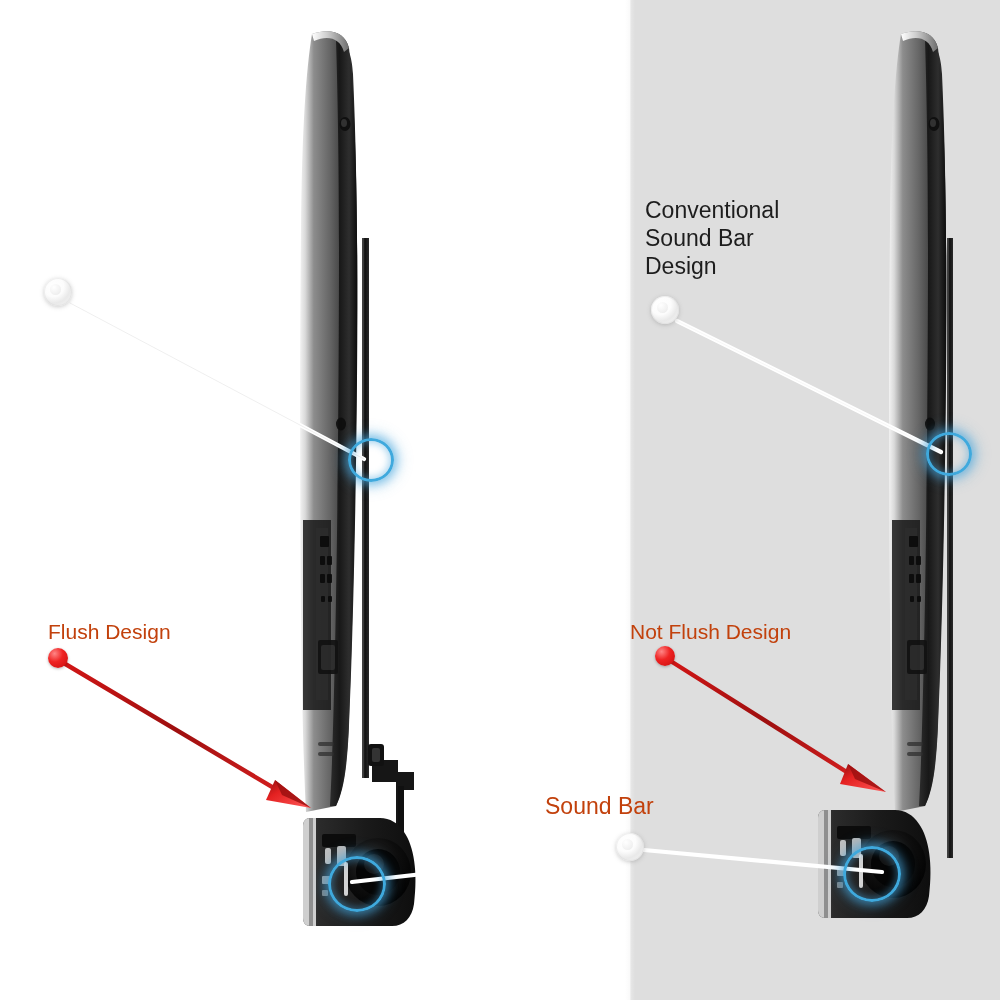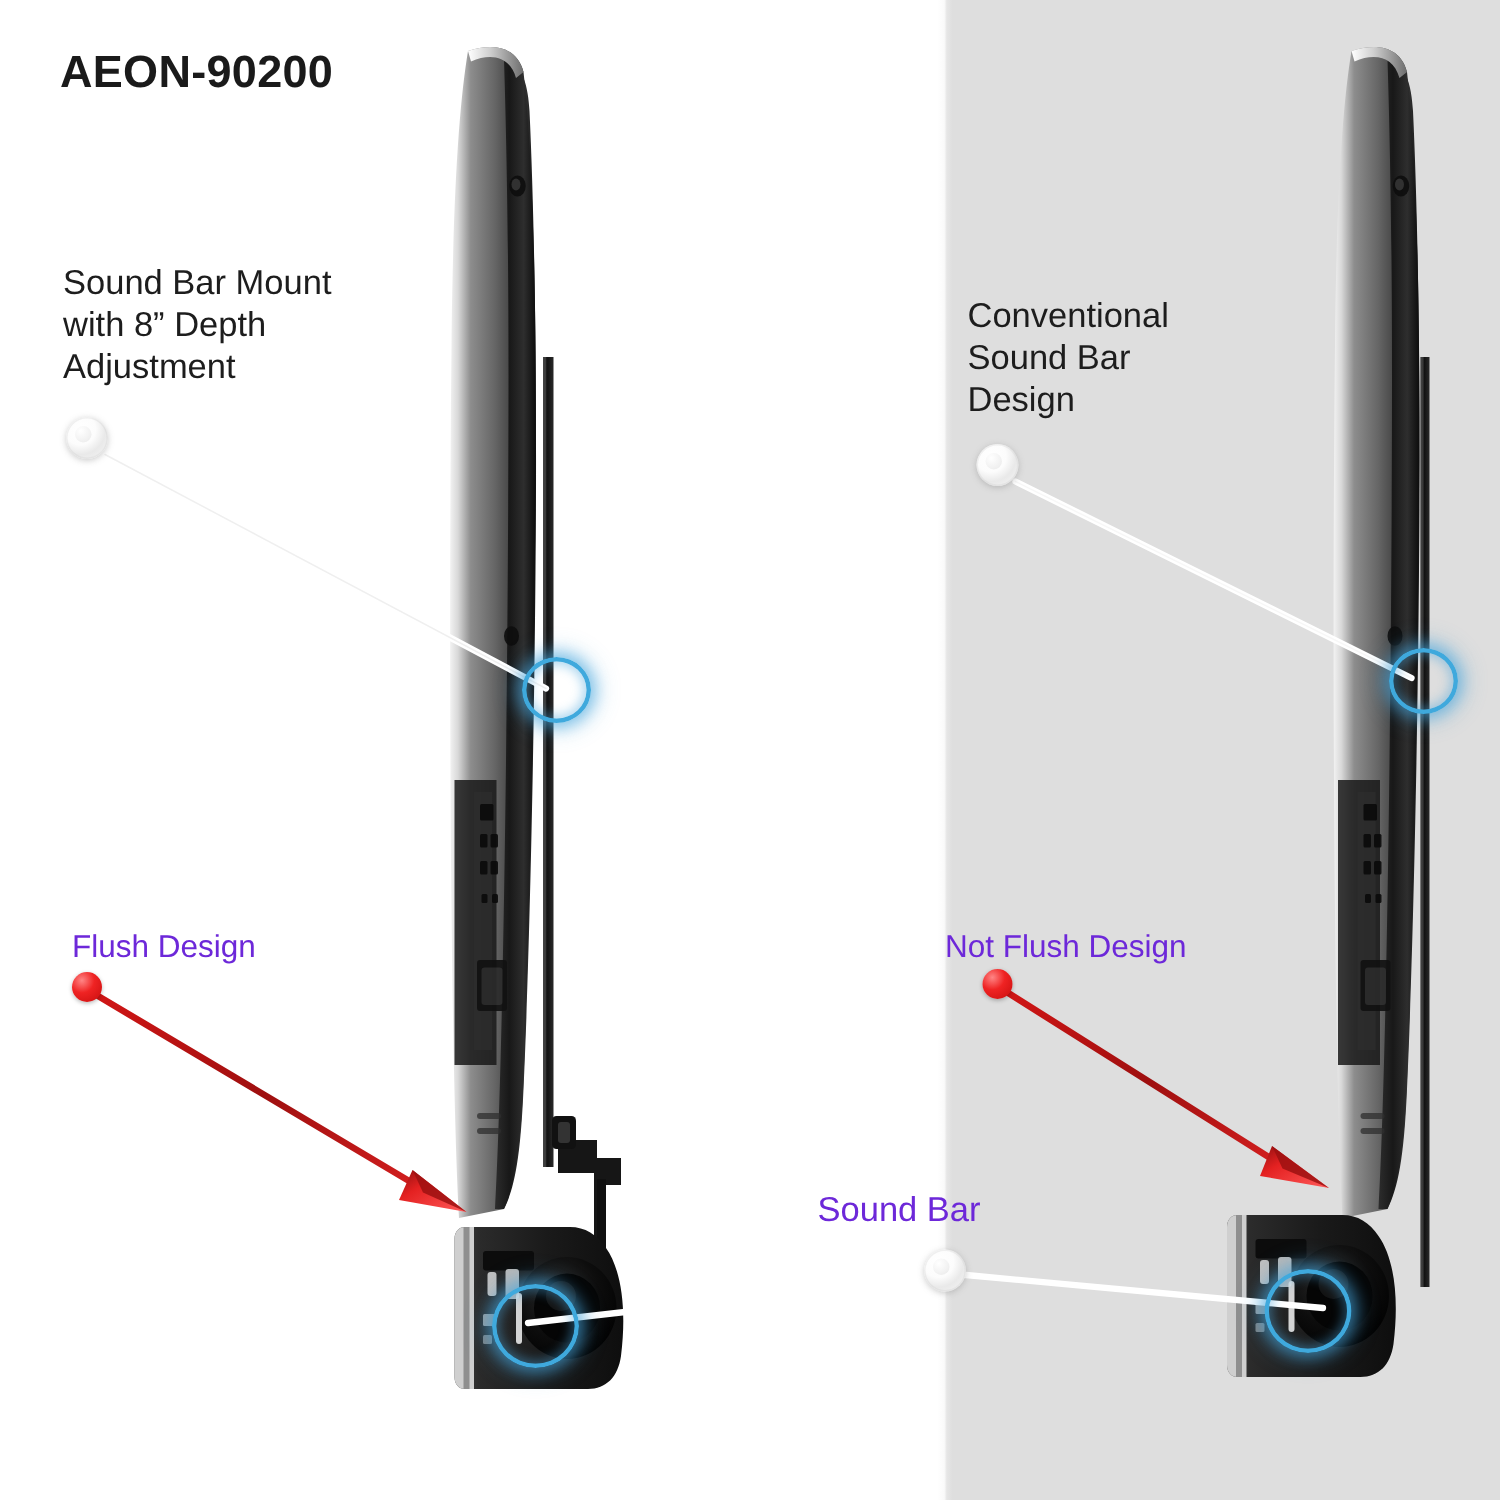--- a/index.html
+++ b/index.html
@@ -36,21 +36,21 @@
   }
   
   .callout-text{
     position:absolute;
     font-size:23px;line-height:28px;color:#1d1d1d;
     white-space:pre-line;font-weight:400;
   }
   #label-mount{left:42px;top:174px;}
   #label-bracket{left:645px;top:196px;}
   .arrow-text{
-    position:absolute;font-size:21px;color:#6d28d9;
+    position:absolute;font-size:21px;color:#c2410c;
   }
   #label-flush{left:48px;top:620px;}
   #label-notflush{left:630px;top:620px;}
   #label-soundbar{left:545px;top:793px;font-size:23px;}
 
   
   .sphere-white{
     position:absolute;width:28px;height:28px;border-radius:50%;
     background:
       radial-gradient(circle at 34% 30%, #ffffff 0%, #fcfcfc 38%, #e9e9e9 62%, #f7f7f7 100%);
@@ -297,25 +297,21 @@
   <div class="ring-blue" style="left:328px;top:856px;width:52px;height:50px;"></div>
   <div class="ring-blue" style="left:926px;top:432px;width:40px;height:38px;"></div>
   <div class="ring-blue" style="left:843px;top:846px;width:52px;height:50px;"></div>
 
   <div class="sphere-white" style="left:44px;top:278px;"></div>
   <div class="sphere-white" style="left:651px;top:296px;"></div>
   <div class="sphere-white" style="left:616px;top:833px;"></div>
   <div class="sphere-red" style="left:48px;top:648px;"></div>
   <div class="sphere-red" style="left:655px;top:646px;"></div>
 
-  <div class="title">AEON-90200</div>
-
-  <div class="callout-text" id="label-mount">Sound Bar Mount
-with 8” Depth
-Adjustment</div>
+
 
   <div class="callout-text" id="label-bracket">Conventional
 Sound Bar
 Design</div>
 
   <div class="arrow-text" id="label-flush">Flush Design</div>
 
   <div class="arrow-text" id="label-notflush">Not Flush Design</div>
 
   <div class="arrow-text" id="label-soundbar">Sound Bar</div>

